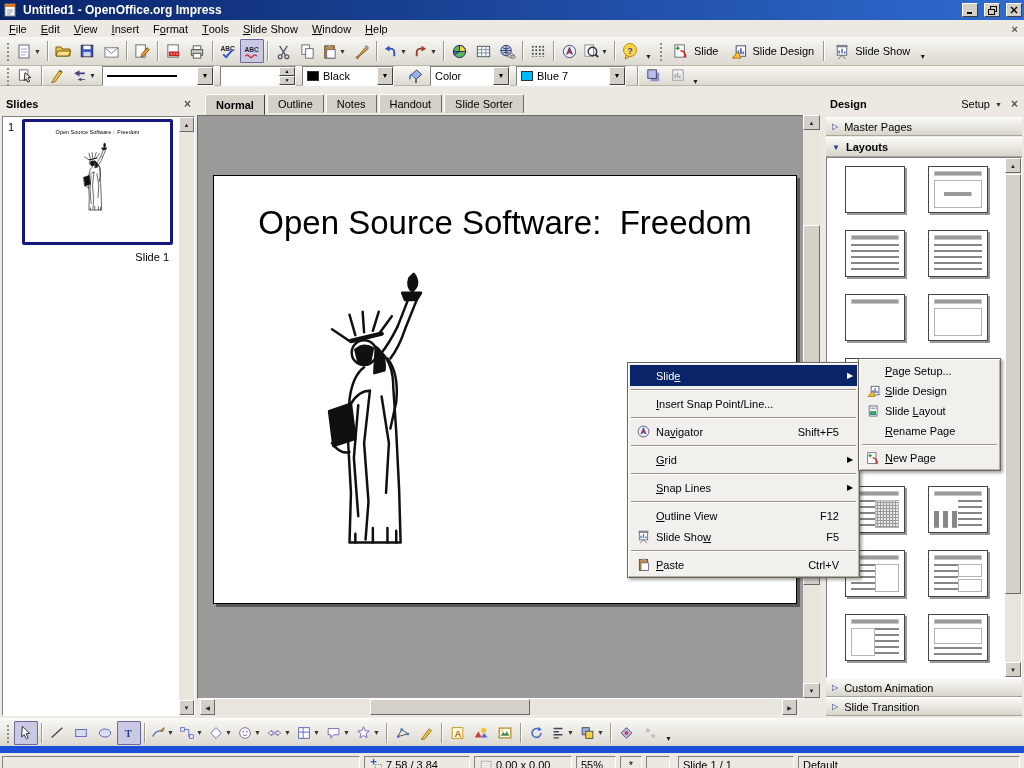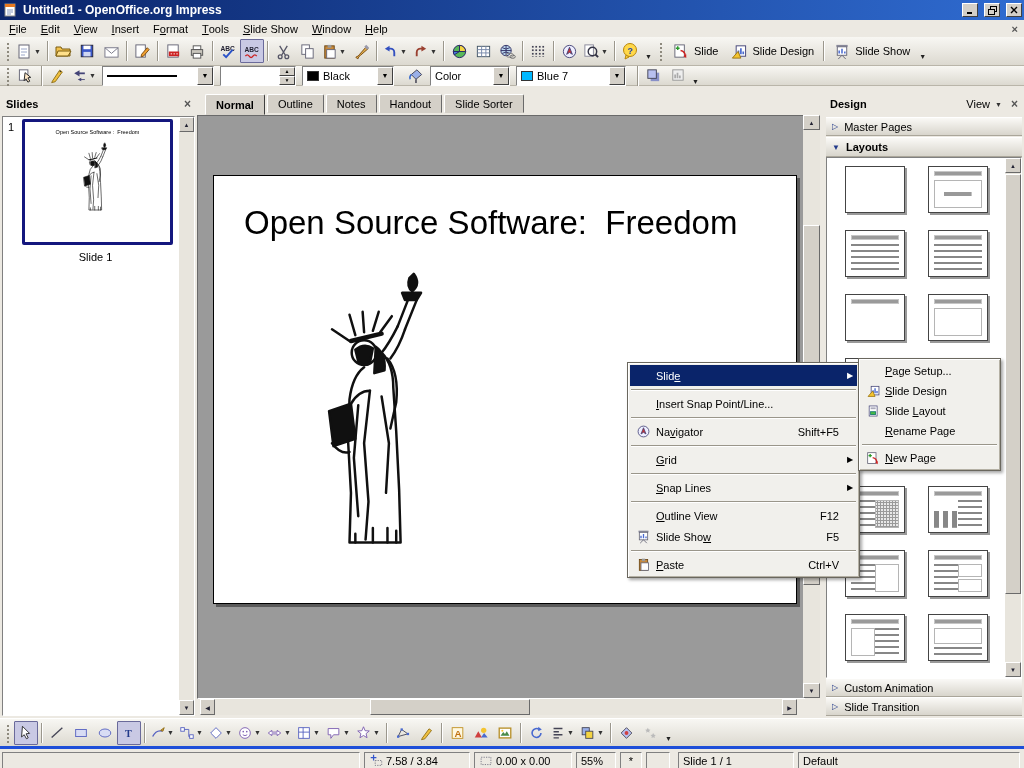--- a/index.html
+++ b/index.html
@@ -36,33 +36,33 @@
 .linesample{width:70px;border-top:2px solid #000}
 
 .phead{height:20px;display:flex;align-items:center;font-weight:bold;padding:0 6px}
 .pclose{margin-left:auto;color:#555;font-weight:bold;font-size:12px}
 
 .slidespanel{position:absolute;left:0;top:94px;width:197px;height:624px;background:#ece9e2}
 .slidesbody{position:absolute;left:2px;right:2px;top:22px;bottom:2px;background:#fff;border:1px solid;border-color:#808080 #fff #fff #808080}
 .sthumb{position:absolute;left:19px;top:2px;width:151px;height:126px;background:#fff;border:3px solid #14177e;border-radius:2px;overflow:hidden}
 .sthumb .ttt{font-size:5.5px;text-align:center;padding-top:7px;white-space:pre}
 .snum{position:absolute;left:5px;top:4px}
-.scap{position:absolute;left:19px;top:134px;width:147px;text-align:center}
+.scap{position:absolute;left:19px;top:134px;width:147px;text-align:right}
 .vsb{position:absolute;width:15px;background:#e8e5dd}
 .hsb{position:absolute;height:16px;background:#e8e5dd}
 .sbtn{position:absolute;width:15px;height:15px;background:#d4d0c8;border:1px solid;border-color:#fff #6a6a6a #6a6a6a #fff;display:flex;align-items:center;justify-content:center;font-size:6px;color:#223}
 .sthumbbar{position:absolute;background:#d4d0c8;border:1px solid;border-color:#fff #6a6a6a #6a6a6a #fff}
 
 .center{position:absolute;left:197px;top:94px;width:627px;height:624px;background:#ece9e2}
 .tabstrip{position:absolute;left:0;top:0;right:0;height:21px;display:flex;align-items:flex-start;padding-left:8px}
 .vtab{height:19px;padding:0 10px;background:#d4d0c8;border:1px solid;border-color:#fff #6a6a6a #d4d0c8 #fff;display:flex;align-items:center;margin-right:2px;border-radius:2px 2px 0 0}
 .vtab.active{height:21px;font-weight:bold;border-color:#fff #404040 #d4d0c8 #fff;z-index:2}
 .canvas{position:absolute;left:0;top:21px;right:19px;bottom:19px;background:#9a9a9a;border:1px solid;border-color:#6a6a6a #fff #fff #6a6a6a;overflow:hidden}
 .page{position:absolute;left:15px;top:59px;width:584px;height:429px;background:#fff;border:1px solid #000;box-shadow:3px 3px 0 #5a5a5a}
-.slidetitle{position:absolute;left:30px;right:30px;top:28px;text-align:left;font-size:33px;white-space:pre;color:#000}
+.slidetitle{position:absolute;left:30px;right:30px;top:28px;text-align:center;font-size:33px;white-space:pre;color:#000}
 .statue{position:absolute;left:88px;top:92px;width:168px;height:292px}
 
 .taskspanel{position:absolute;left:824px;top:94px;width:200px;height:624px;background:#ece9e2}
 .taskshead{height:20px;display:flex;align-items:center;padding:0 6px;font-weight:bold}
 .viewmenu{margin-left:auto;font-weight:normal;display:flex;align-items:center;gap:4px}
 .secbar{position:absolute;left:2px;right:2px;height:19px;background:linear-gradient(#faf9f6,#d8d5cc);border-top:1px solid #fff;border-bottom:1px solid #aaa69a;display:flex;align-items:center;gap:6px;padding:0 6px}
 .secbar .tri{color:#223a8a;font-size:8px}
 .secbar.bold{font-weight:bold}
 .layoutsarea{position:absolute;left:2px;right:2px;top:63px;height:521px;background:#fff;border:1px solid;border-color:#808080 #fff #fff #808080;overflow:hidden}
 .lgrid{position:absolute;left:18px;top:8px;display:grid;grid-template-columns:60px 60px;gap:17px 23px}
@@ -89,21 +89,21 @@
 .submenu .mi{height:20px;grid-template-columns:24px 1fr 6px}
 .mi .mlab{white-space:nowrap}
 .mi .msc{padding-right:4px}
 .mi .marr{font-size:8px;text-align:center}
 .mi.hl{background:#0a246a;color:#fff}
 .msep{height:1px;background:#9a968a;box-shadow:0 1px 0 #fff;margin:3px 1px}
 .micon{display:flex;align-items:center;justify-content:center}
 
 .drawbar{position:absolute;left:0;top:718px;width:1024px;height:28px;background:linear-gradient(#f8f7f3,#dcd9d0);border-top:1px solid #fff;display:flex;align-items:center;padding:0 2px}
 
-.statusbar{position:absolute;left:0;top:746px;width:1024px;height:22px;background:#ece9e2;border-top:3px solid #1d4ed8}
+.statusbar{position:absolute;left:0;top:746px;width:1024px;height:22px;background:#ece9e2;border-top:7px solid #1d4ed8}
 .scell{position:absolute;top:3px;height:17px;border:1px solid;border-color:#808080 #fff #fff #808080;display:flex;align-items:center;padding:0 4px;gap:3px;white-space:nowrap}
 </style>
 </head>
 <body>
 
 <svg width="0" height="0" style="position:absolute">
 <defs>
 <g id="statue-art" stroke="#101010" stroke-width="1.7" fill="none" stroke-linecap="round" stroke-linejoin="round">
 <path d="M74 4q5 7-1 12q-4-3-2-9z" fill="#101010"></path>
 <path d="M66 17h13l-3 5h-8z" fill="#101010"></path>
@@ -474,21 +474,21 @@
     <span class="sbtn" style="left:0;top:0;height:16px">◀</span>
     <span class="sthumbbar" style="left:170px;width:160px;top:0;height:16px"></span>
     <span class="sbtn" style="right:0;top:0;height:16px">▶</span>
   </div>
 </div>
 
 <div class="taskspanel">
   <div class="taskshead">
       <span>Design</span>
     <span class="viewmenu">
-        <span>View</span>
+        <span>Setup</span>
         <span class="dd">▼</span>
       </span>
     <span class="pclose" style="margin-left:8px">×</span>
   </div>
   <div class="secbar" style="top:23px">
       <span class="tri">▷</span>
       <span>Master Pages</span>
     </div>
   <div class="secbar bold" style="top:43px;height:20px">
       <span class="tri">▼</span>

